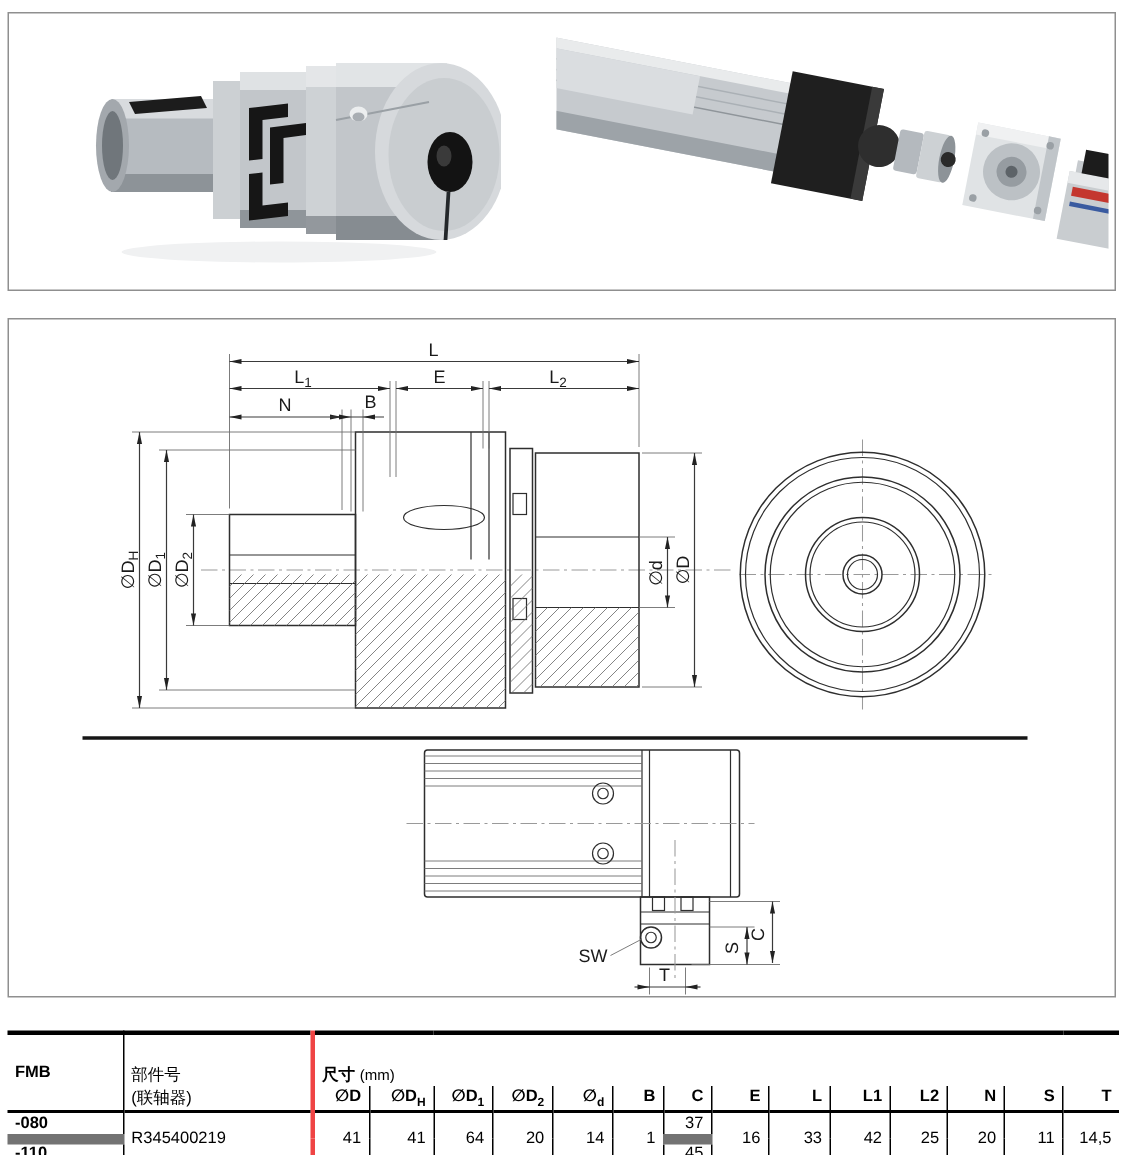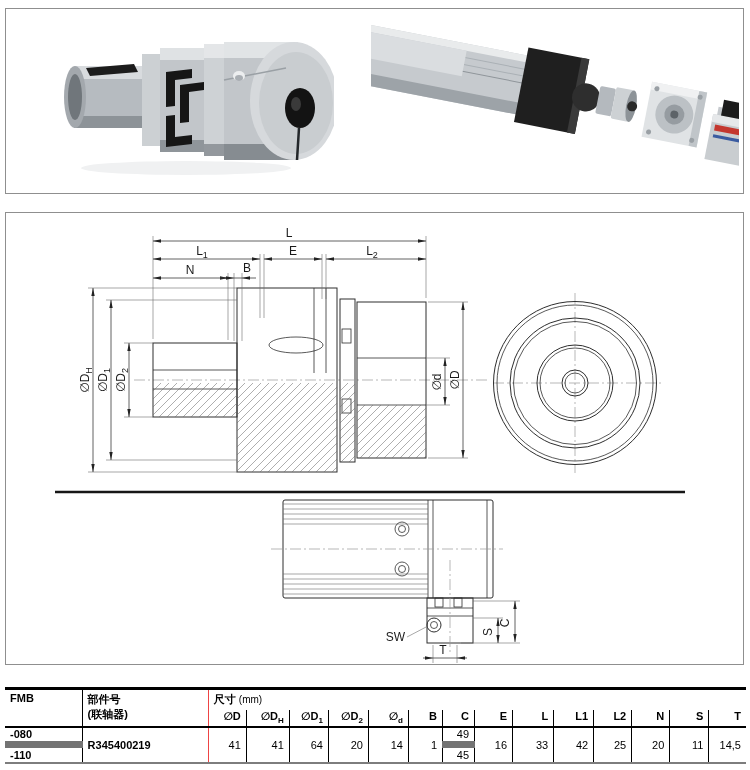--- a/index.html
+++ b/index.html
@@ -8,26 +8,26 @@
        font-family:"Liberation Sans","DejaVu Sans",sans-serif;color:#000}
   .panel{position:absolute;background:#fff;border:1px solid #8f8f8f}
   #photos-panel{left:5px;top:8px;width:739px;height:186px}
   #drawing-panel{left:5px;top:212px;width:739px;height:453px}
   #photo-coupling{position:absolute;left:28px;top:11px}
   #photo-assembly{position:absolute;right:4px;top:4px}
   #table-wrap{position:absolute;left:5px;top:687px;width:741px}
   table{border-collapse:collapse;width:100%;table-layout:fixed;font-size:11px;
         border-top:3px solid #000;border-bottom:2px solid #7d7d7d}
   th,td{padding:0 5px;font-weight:normal;overflow:hidden;white-space:nowrap}
-  .h1 td{vertical-align:top;padding-top:2px;height:21px}
+  .h1 td{vertical-align:top;padding-top:19px;height:21px}
   .h2 th{height:15px;text-align:right;font-weight:bold;border-left:1px solid #000;
          border-bottom:2px solid #000;vertical-align:bottom;padding-bottom:1px}
   .r1 td,.r2 td{height:18px}
   td.fmb{font-weight:bold;border-right:1px solid #000}
-  td.part{font-weight:bold;border-right:1px solid #ef4444}
+  td.part{font-weight:normal;border-right:3px solid #ef4444}
   .h1 td.fmb,.h1 td.part{border-bottom:2px solid #000}
   .r1 td.fmb,.r1 td.csplit{border-bottom:7px solid #737373}
   td.num{text-align:right;border-left:1px solid #000}
   .size-h b{font-size:11px}
   .unit{font-size:10px}
   sub{font-size:8px}
   
   .ol{fill:none;stroke:#2e2e2e;stroke-width:1}
   .ol2{fill:none;stroke:#2e2e2e;stroke-width:.8}
   .cl{stroke:#9a9a9a;stroke-width:.7;stroke-dasharray:11 3 2 3;fill:none}
@@ -430,21 +430,21 @@
       </tr>
       <tr class="r1">
         <td class="fmb">-080</td>
         <td class="part" rowspan="2">R345400219</td>
         <td class="num" rowspan="2">41</td>
         <td class="num" rowspan="2">41</td>
         <td class="num" rowspan="2">64</td>
         <td class="num" rowspan="2">20</td>
         <td class="num" rowspan="2">14</td>
         <td class="num" rowspan="2">1</td>
-        <td class="num csplit">49</td>
+        <td class="num csplit">37</td>
         <td class="num" rowspan="2">16</td>
         <td class="num" rowspan="2">33</td>
         <td class="num" rowspan="2">42</td>
         <td class="num" rowspan="2">25</td>
         <td class="num" rowspan="2">20</td>
         <td class="num" rowspan="2">11</td>
         <td class="num" rowspan="2">14,5</td>
       </tr>
       <tr class="r2">
         <td class="fmb">-110</td>

